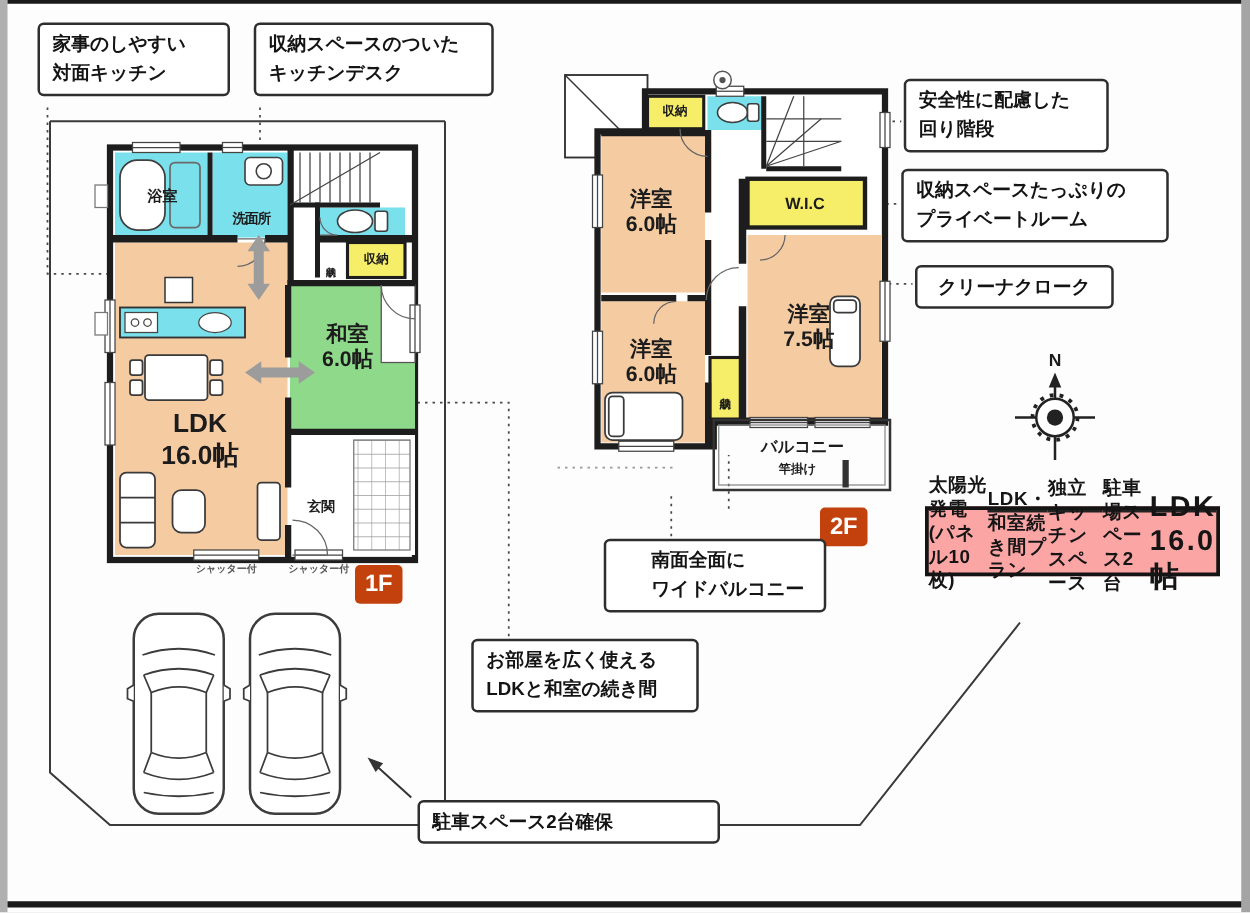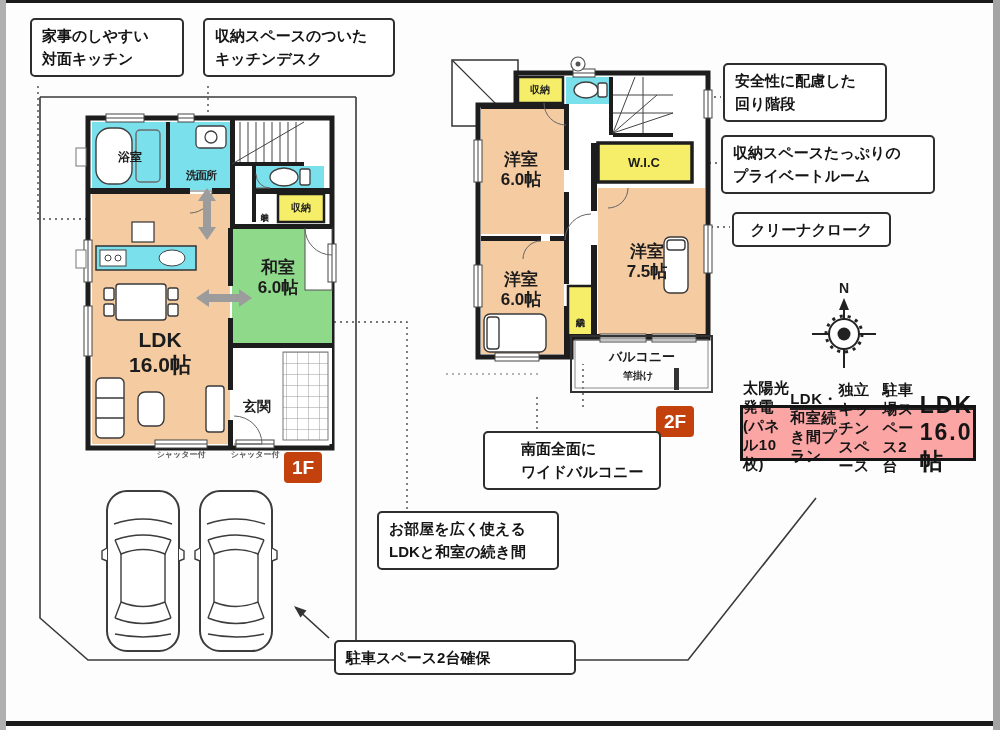--- a/index.html
+++ b/index.html
@@ -309,21 +309,21 @@
   <div class="lbl" style="left:301px;top:208px;font-size:10px;">収納</div>
   <div class="lbl v" style="left:264px;top:207px;font-size:8px;">収納</div>
   <div class="lbl" style="left:278px;top:278px;font-size:17px;">
     <span>和室</span><br>
     <span>6.0帖</span>
   </div>
   <div class="lbl" style="left:160px;top:352px;font-size:21px;">
     <span>LDK</span><br>
     <span>16.0帖</span>
   </div>
-  <div class="lbl" style="left:257px;top:406px;font-size:14px;">玄関</div>
+  <div class="lbl" style="left:257px;top:406px;font-size:11px;">玄関</div>
   <div class="lbl" style="left:181px;top:455px;font-size:8px;color:#555;">シャッター付</div>
   <div class="lbl" style="left:255px;top:455px;font-size:8px;color:#555;">シャッター付</div>
   <div class="badge" style="left:284px;top:452px;">
       <span>1F</span>
     </div>
 
   <div class="lbl" style="left:540px;top:90px;font-size:10px;">収納</div>
   <div class="lbl" style="left:521px;top:170px;font-size:17px;">
     <span>洋室</span><br>
     <span>6.0帖</span>

